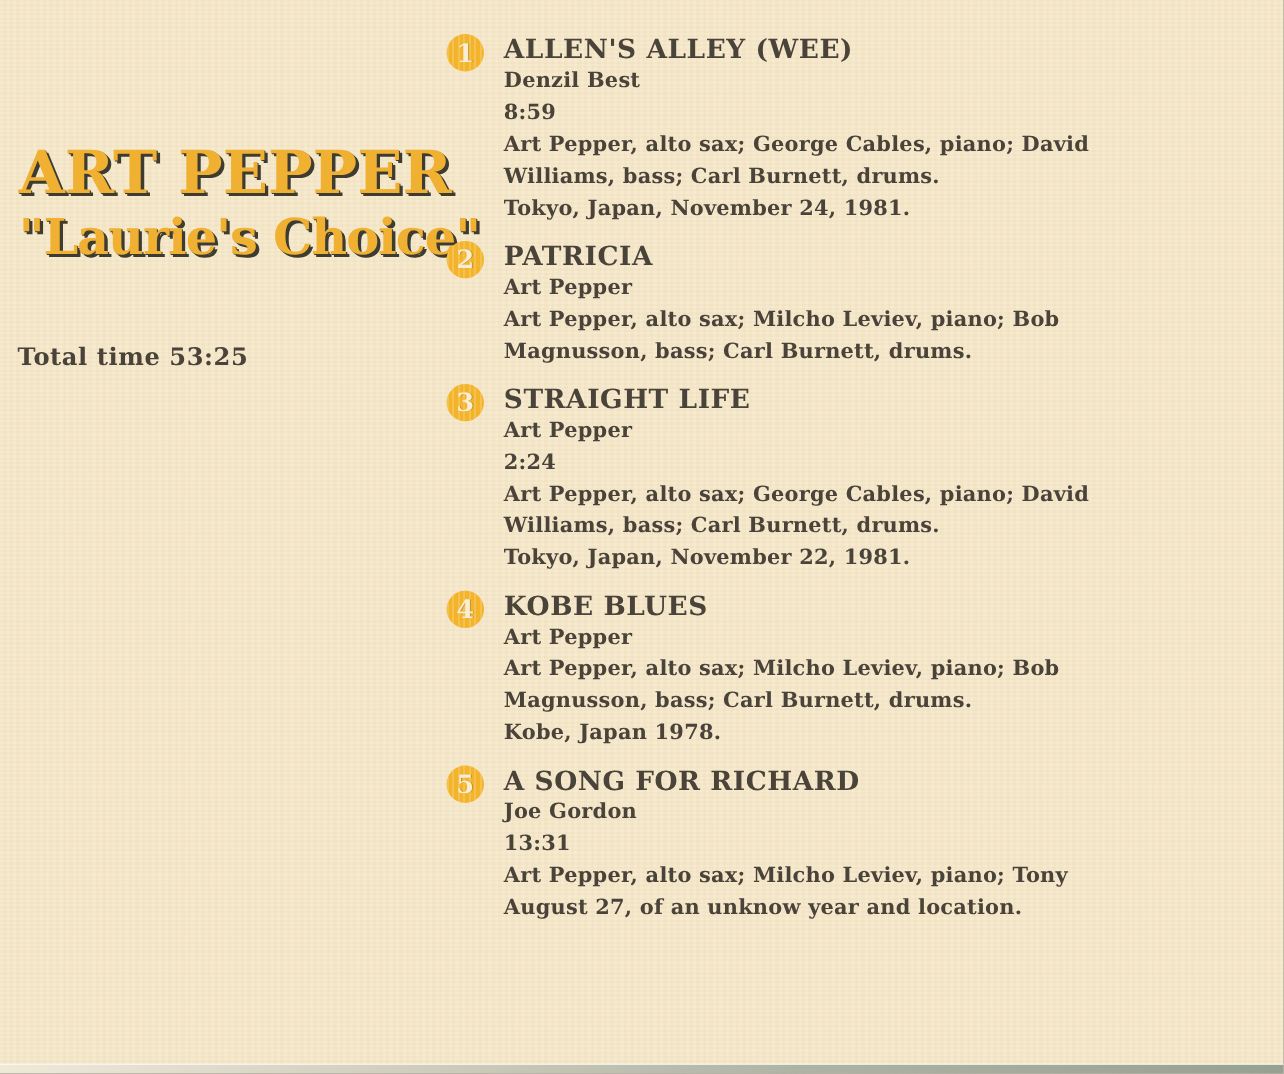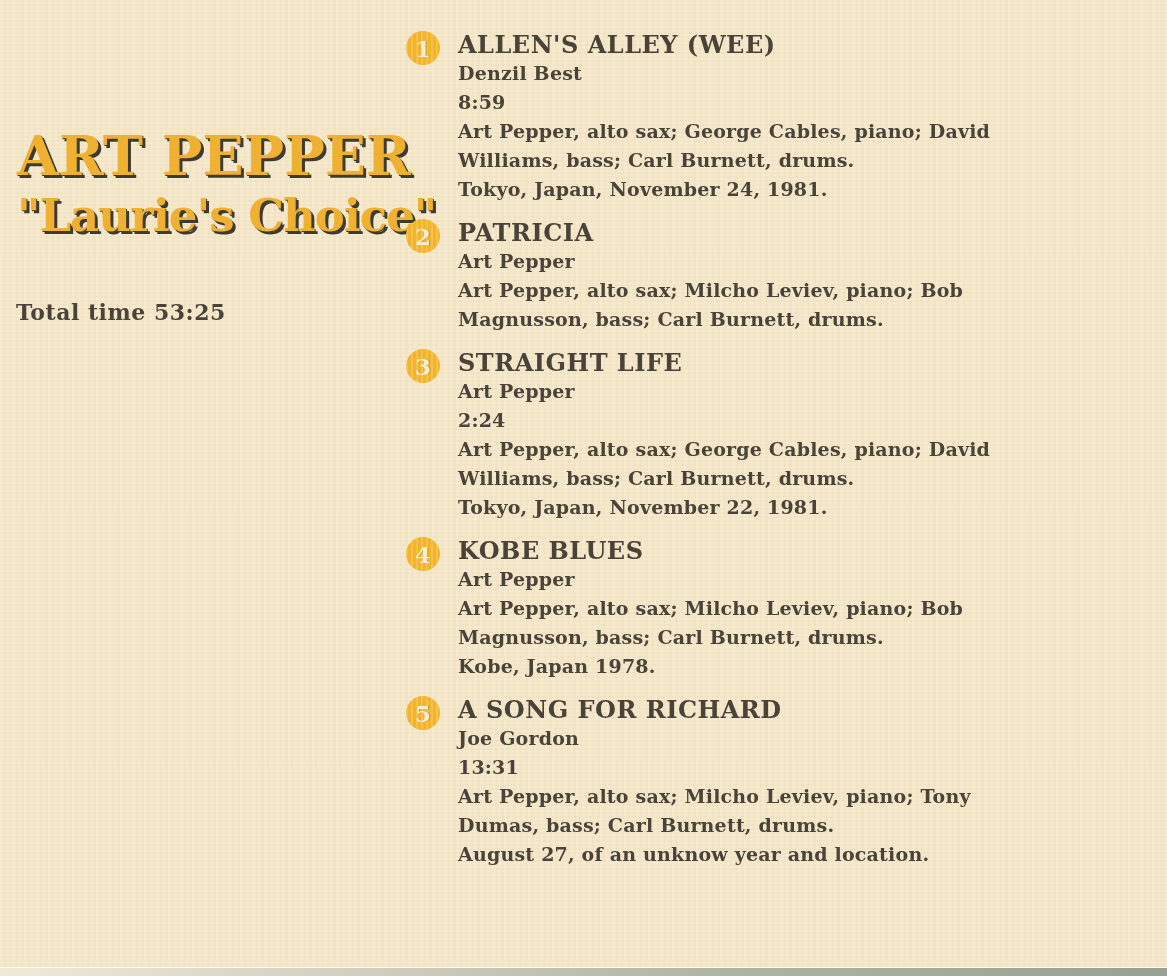--- a/index.html
+++ b/index.html
@@ -40,21 +40,21 @@
     margin-top: 3px;
     letter-spacing: -1px;
     color: var(--title-yellow, #f0b031);
     text-shadow: 3px 3px 0 var(--title-shadow, #3e3c31),
                  1px 1px 0 var(--title-shadow, #3e3c31);
     white-space: nowrap;
   }
   .total-time {
     position: absolute;
     left: 16px;
-    top: 299px;
+    top: 312px;
     font-size: 22px;
     font-weight: bold;
     letter-spacing: 0.5px;
     color: var(--text, #4a4339);
     white-space: nowrap;
   }
 
   
   .tracks { position: absolute; left: 406px; top: 30px; width: 620px; }
   .track { display: flex; align-items: flex-start; margin-bottom: 14px; }
@@ -181,21 +181,20 @@
 
     <div class="track">
       <div class="badge">
         <span class="badge-num">5</span>
       </div>
       <div class="track-text">
         <div class="track-title">A SONG FOR RICHARD</div>
         <div class="track-line">Joe Gordon</div>
         <div class="track-line">13:31</div>
         <div class="track-line">Art Pepper, alto sax; Milcho Leviev, piano; Tony</div>
-        <div class="track-line">Dumas, bass; Carl Burnett, drums.</div>
         <div class="track-line">August 27, of an unknow year and location.</div>
       </div>
     </div>
 
   </div>
 
   <div class="bottom-edge"></div>
 </div>
 
 </body></html>

